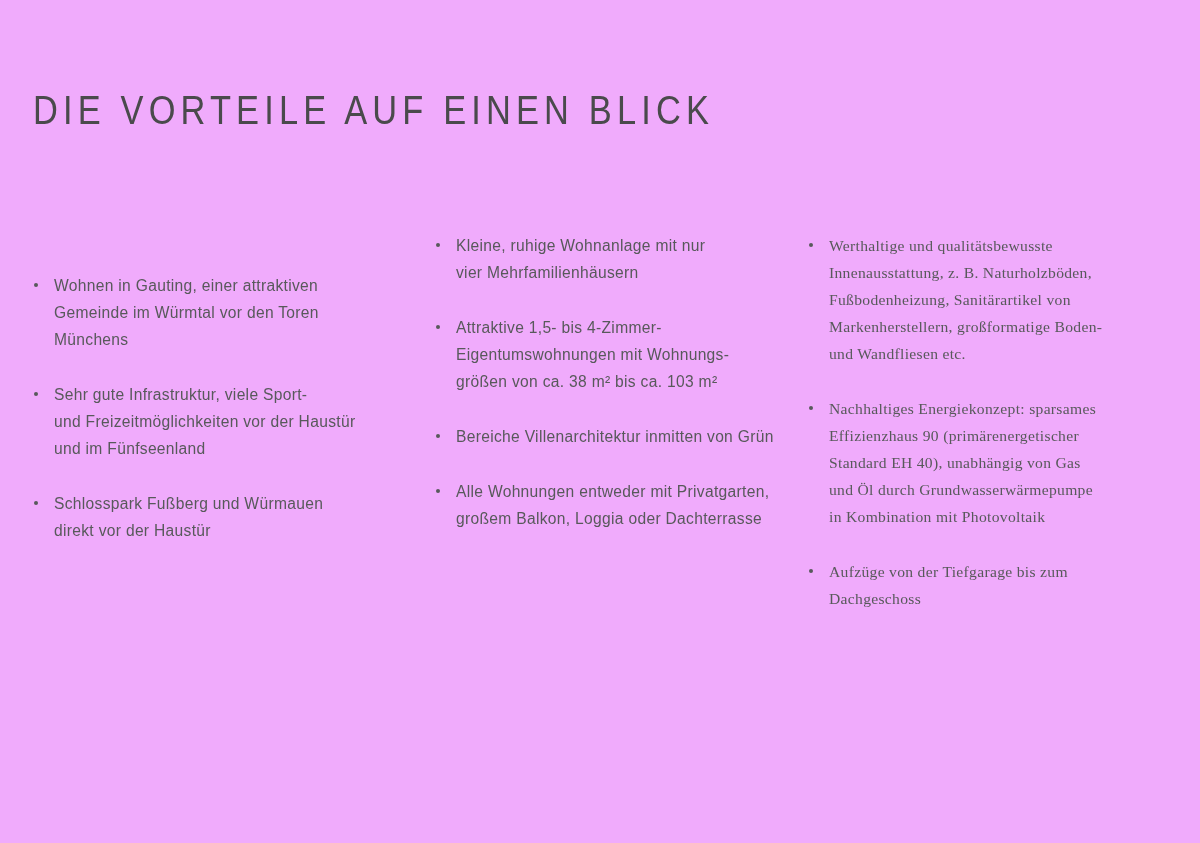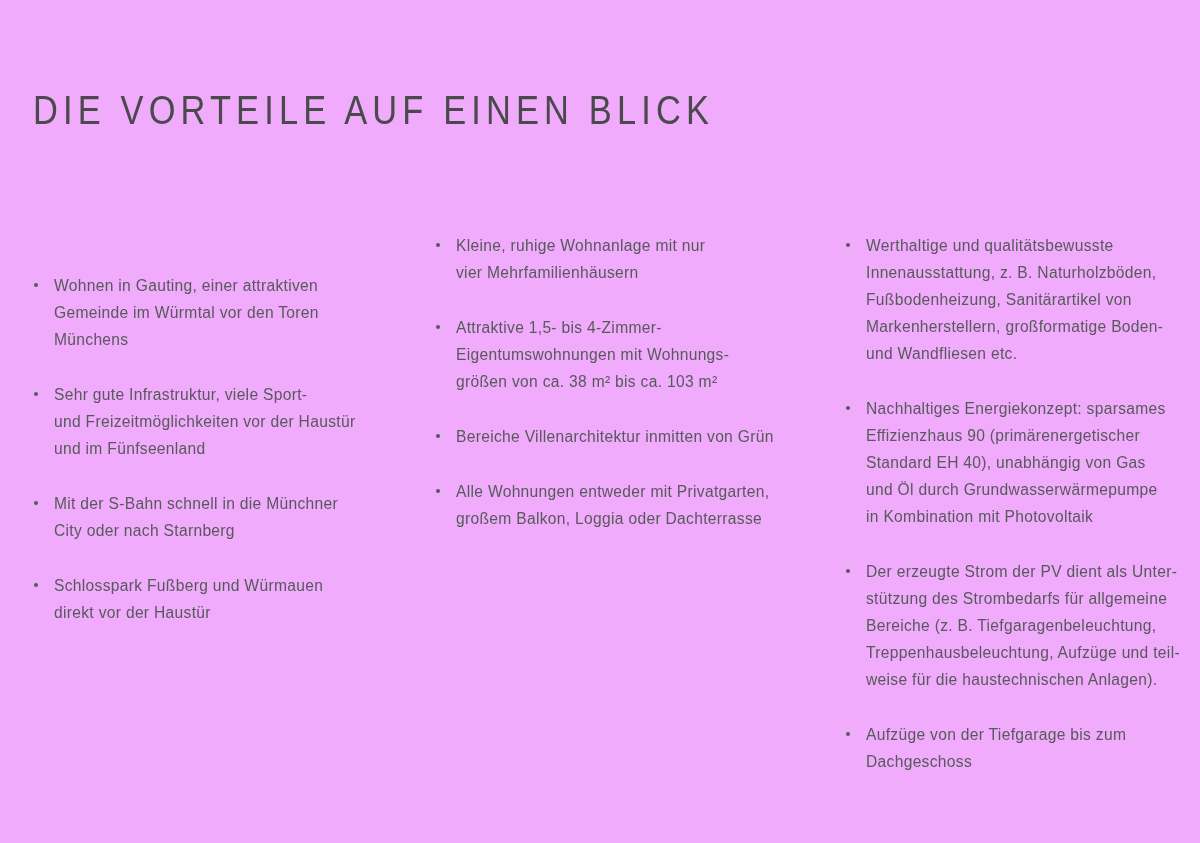--- a/index.html
+++ b/index.html
@@ -45,21 +45,21 @@
     top: 232px;
     width: 1200px;
     height: 560px;
   }
   .column {
     position: absolute;
     top: 0;
   }
   .column-1 { left: 33px;  width: 370px; margin-top: 40px; }
   .column-2 { left: 435px; width: 370px; }
-  .column-3 { left: 845px; width: 355px; }
+  .column-3 { left: 808px; width: 355px; font-family: Liberation Serif, serif; }
 
   .bullet-list {
     list-style: none;
     margin: 0;
     padding: 0;
   }
   .bullet-item {
     position: relative;
     padding-left: 21px;
     margin: 0 0 28px 0;
@@ -102,24 +102,20 @@
           <span class="bullet-text">Wohnen in Gauting, einer attraktiven
 Gemeinde im Würmtal vor den Toren
 Münchens</span>
         </li>
         <li class="bullet-item">
           <span class="bullet-text">Sehr gute Infrastruktur, viele Sport-
 und Freizeitmöglichkeiten vor der Haustür
 und im Fünfseenland</span>
         </li>
         <li class="bullet-item">
-          <span class="bullet-text">Mit der S-Bahn schnell in die Münchner
-City oder nach Starnberg</span>
-        </li>
-        <li class="bullet-item">
           <span class="bullet-text">Schlosspark Fußberg und Würmauen
 direkt vor der Haustür</span>
         </li>
       </ul>
     </div>
 
     <div class="column column-2">
       <ul class="bullet-list">
         <li class="bullet-item">
           <span class="bullet-text">Kleine, ruhige Wohnanlage mit nur
@@ -150,27 +146,20 @@
 und Wandfliesen etc.</span>
         </li>
         <li class="bullet-item">
           <span class="bullet-text">Nachhaltiges Energiekonzept: sparsames
 Effizienzhaus 90 (primärenergetischer
 Standard EH 40), unabhängig von Gas
 und Öl durch Grundwasserwärmepumpe
 in Kombination mit Photovoltaik</span>
         </li>
         <li class="bullet-item">
-          <span class="bullet-text">Der erzeugte Strom der PV dient als Unter-
-stützung des Strombedarfs für allgemeine
-Bereiche (z. B. Tiefgaragenbeleuchtung,
-Treppenhausbeleuchtung, Aufzüge und teil-
-weise für die haustechnischen Anlagen).</span>
-        </li>
-        <li class="bullet-item">
           <span class="bullet-text">Aufzüge von der Tiefgarage bis zum
 Dachgeschoss</span>
         </li>
       </ul>
     </div>
 
   </div>
 </div>
 
 </body></html>

